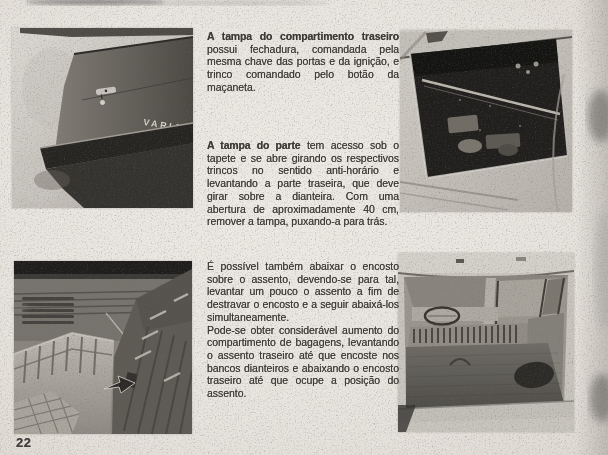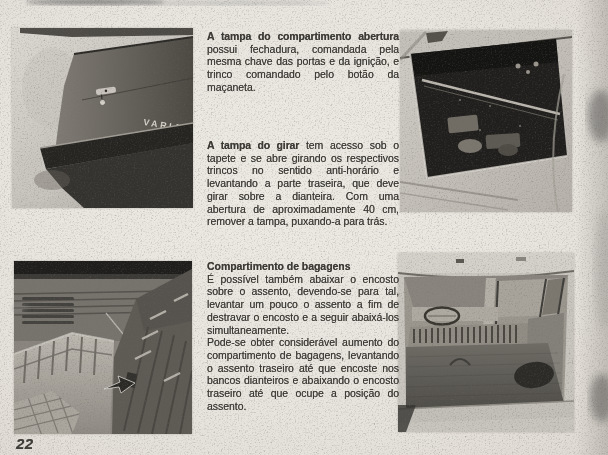--- a/index.html
+++ b/index.html
@@ -16,22 +16,22 @@
   .text-col{position:absolute;left:207px;top:0;width:192px;color:#3b3934;
             font-size:10.5px;line-height:12.7px;text-align:justify;
             letter-spacing:-0.05px;text-shadow:0 0 .5px rgba(55,52,48,.75);}
   .block{position:absolute;left:0;width:192px;}
   #block-rear-lid{top:30px;}
   #block-engine-lid{top:139px;}
   #block-luggage{top:260px;}
   .block p{margin:0;}
   .block h3{margin:0;font-size:10.5px;line-height:12.7px;font-weight:bold;text-align:left;}
   b{font-weight:bold;letter-spacing:-0.15px;}
-  .page-number{position:absolute;left:16px;top:435px;font-size:15px;font-weight:bold;
-               color:#3f3d38;letter-spacing:.5px;text-shadow:0 0 .5px rgba(60,57,52,.7);font-style:italic;}
+  .page-number{position:absolute;left:16px;top:435px;font-size:13px;font-weight:bold;
+               color:#3f3d38;letter-spacing:.5px;text-shadow:0 0 .5px rgba(60,57,52,.7);}
   .overlay{position:absolute;left:0;top:0;width:608px;height:455px;pointer-events:none;}
 </style>
 </head>
 <body>
 
 <div class="page">
 
   <div class="photo" id="photo-tl">
     <svg viewBox="0 0 181 180" preserveAspectRatio="none">
       <defs>
@@ -231,29 +231,28 @@
       <ellipse cx="136" cy="122" rx="20" ry="13" fill="#2c2b28" transform="rotate(-8 136 122)"></ellipse>
       <path d="M52,112 q10,-12 20,0" stroke="#3f3d3a" stroke-width="2" fill="none"></path>
       <polygon points="0,156 176,148 176,164 0,170" fill="#c2bfb8"></polygon>
       <polyline points="0,156 176,148" stroke="#8d8a83" stroke-width="1.5" fill="none"></polyline>
       <polygon points="0,152 18,152 8,179 0,179" fill="#35332f" opacity=".8"></polygon>
     </svg>
   </div>
 
   <main class="text-col">
     <section class="block" id="block-rear-lid">
-      <p><b>A tampa do compartimento abertura</b> <span>possui fechadura, comandada pela mesma chave das portas e da ignição, e trinco comandado pelo botão da maçaneta.</span></p>
+      <p><b>A tampa do compartimento traseiro</b> <span>possui fechadura, comandada pela mesma chave das portas e da ignição, e trinco comandado pelo botão da maçaneta.</span></p>
     </section>
 
     <section class="block" id="block-engine-lid">
-      <p><b>A tampa do girar</b> <span>tem acesso sob o tapete e se abre girando os respectivos trincos no sentido anti-horário e levantando a parte traseira, que deve girar sobre a dianteira. Com uma abertura de aproximadamente 40 cm, remover a tampa, puxando-a para trás.</span></p>
+      <p><b>A tampa do parte</b> <span>tem acesso sob o tapete e se abre girando os respectivos trincos no sentido anti-horário e levantando a parte traseira, que deve girar sobre a dianteira. Com uma abertura de aproximadamente 40 cm, remover a tampa, puxando-a para trás.</span></p>
     </section>
 
     <section class="block" id="block-luggage">
-      <h3>Compartimento de bagagens</h3>
       <p>É possível também abaixar o encosto sobre o assento, devendo-se para tal, levantar um pouco o assento a fim de destravar o encosto e a seguir abaixá-los simultaneamente.</p>
       <p>Pode-se obter considerável aumento do compartimento de bagagens, levantando o assento traseiro até que encoste nos bancos dianteiros e abaixando o encosto traseiro até que ocupe a posição do assento.</p>
     </section>
   </main>
 
   <div class="page-number">22</div>
 
   <svg class="overlay" width="608" height="455">
     <defs>
       <filter id="grain" x="0" y="0" width="100%" height="100%">

